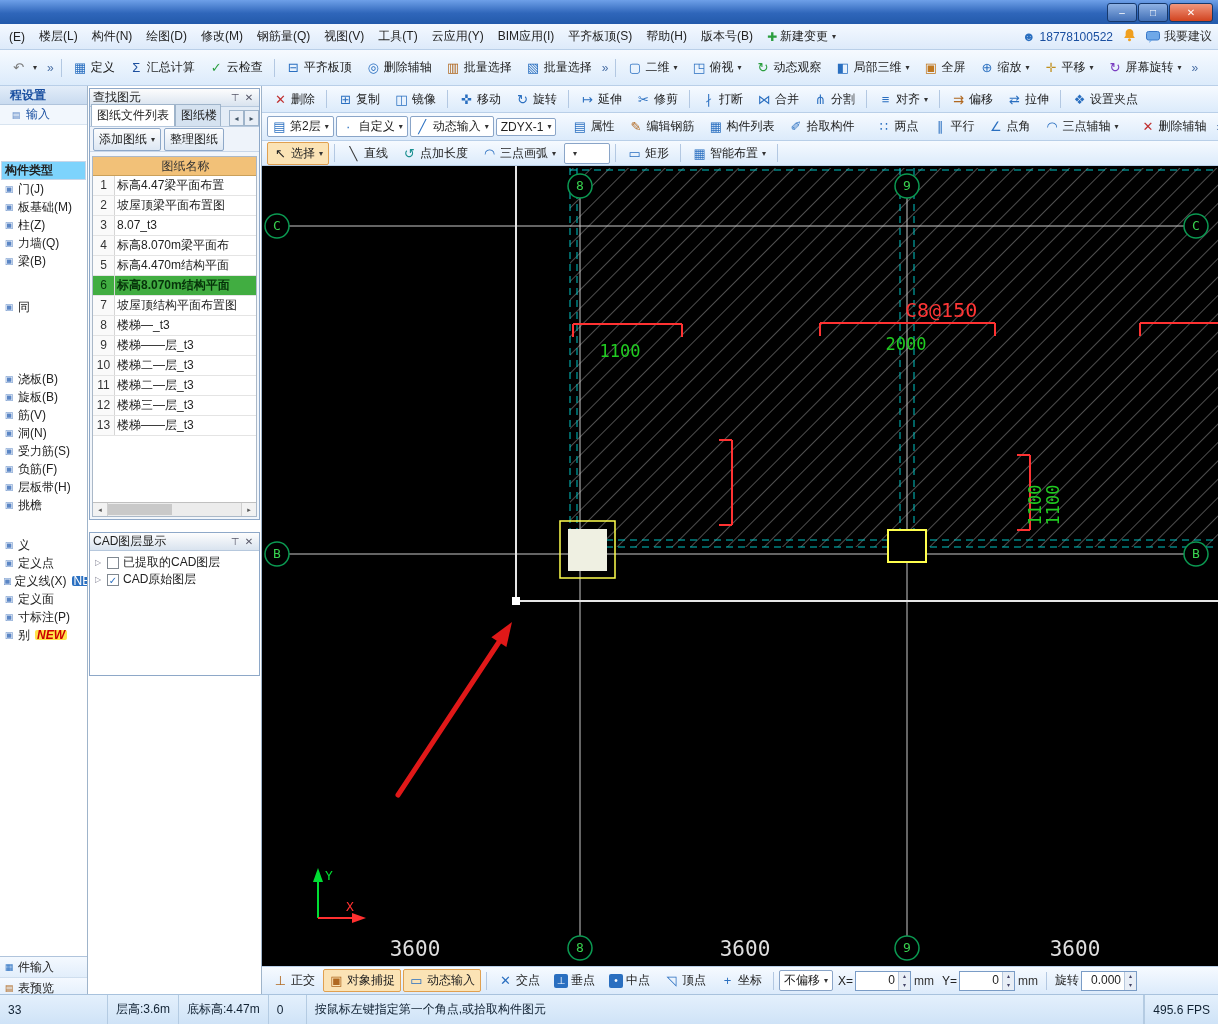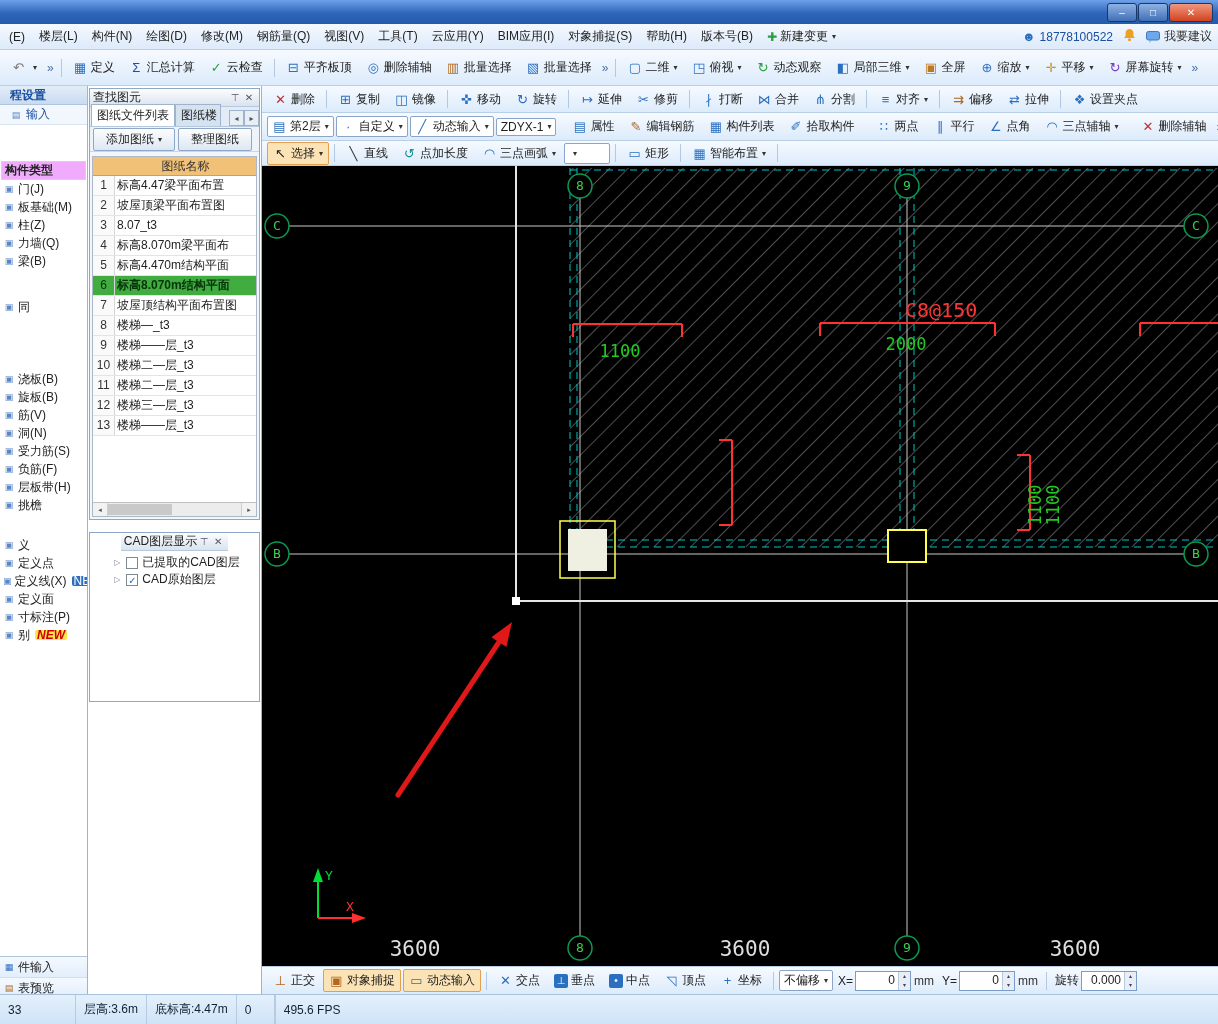--- a/index.html
+++ b/index.html
@@ -50,49 +50,49 @@
 
   
   .leftstrip{position:absolute;left:0;top:86px;width:88px;height:908px;background:#fff;
     border-right:1px solid #9fb4ca;box-sizing:border-box;overflow:hidden;}
   .ls-h1{height:18px;background:linear-gradient(#e3edf9,#c9dbf0);color:#1a4fa0;font-weight:bold;
     display:flex;align-items:center;padding-left:10px;border-bottom:1px solid #b0c4dc;}
   .ls-h2{height:19px;display:flex;align-items:center;gap:4px;padding-left:10px;color:#1a4fa0;
     border-bottom:1px solid #d8e4f0;background:#f2f7fd;}
   .ls-tree{margin-top:36px;}
   .ls-row{display:flex;align-items:center;height:18px;gap:3px;padding-left:3px;white-space:nowrap;}
-  .ls-row.hdr{font-weight:bold;background:#f0abfc;border:1px solid #c8d6e8;height:17px;margin:0 1px;}
+  .ls-row.hdr{font-weight:bold;background:#7dd3fc;border:1px solid #c8d6e8;height:17px;margin:0 1px;}
   .ls-ico{width:12px;text-align:center;font-size:9px;color:#5b86c5;}
   .badge{font-size:12px;padding:0 2px;border-radius:2px;margin-left:2px;line-height:10px;}
   .badge.ne{background:#2a6fc0;color:#fff;}
   .badge.new{background:#ffe34a;color:#c00;font-style:italic;font-weight:bold;}
   .ls-bottom{position:absolute;left:0;top:870px;width:100%;border-top:1px solid #b0c4dc;}
   .ls-bottom .ls-row{height:20px;background:linear-gradient(#f4f9ff,#e2eefb);border-bottom:1px solid #cfdeee;}
 
   
   .panelcol{position:absolute;left:88px;top:86px;width:174px;height:908px;background:#fff;
     border-right:1px solid #9fb4ca;box-sizing:border-box;}
   .panel{position:absolute;left:1px;width:171px;border:1px solid #8ea8c8;background:#f2f6fb;
     box-sizing:border-box;display:flex;flex-direction:column;}
   .dwg-panel{top:2px;height:432px;}
-  .cad-panel{top:446px;height:170px;background:#fff;align-items:center;}
+  .cad-panel{top:446px;height:144px;background:#fff;}
   .p-head{height:17px;background:linear-gradient(#fdfdfd,#d9e3ef);border-bottom:1px solid #b6c8dd;
     display:flex;align-items:center;padding:0 3px;}
   .p-title{flex:1;font-size:12px;color:#222;}
   .p-ico{width:14px;text-align:center;color:#556;font-size:10px;}
   .p-tabs{height:19px;display:flex;align-items:flex-end;background:#e3ecf6;border-bottom:1px solid #b6c8dd;padding-left:1px;}
   .p-tab{padding:2px 5px;border:1px solid #9fb4ca;border-bottom:none;background:#d5e2f0;font-size:12px;white-space:nowrap;overflow:hidden;}
   .p-tab.active{background:#fff;}
   .p-tab.cut{max-width:34px;}
   .tab-sc{margin-left:auto;display:flex;}
   .tab-sc span{width:13px;height:14px;border:1px solid #9fb4ca;background:#e8eef6;font-size:8px;
     display:flex;align-items:center;justify-content:center;color:#456;}
   .p-btns{height:24px;display:flex;align-items:center;gap:3px;padding:0 3px;background:#eef3fa;border-bottom:1px solid #c8d6e8;}
   .dp-btn{display:inline-flex;align-items:center;gap:3px;border:1px solid #8ea8c8;
-    background:linear-gradient(#fdfdfd,#dde7f3);padding:2px 12px;font-size:12px;border-radius:2px;}
+    background:linear-gradient(#fdfdfd,#dde7f3);padding:2px 5px;font-size:12px;border-radius:2px;}
   .tablebox{flex:1;margin:4px 2px 2px 2px;border:1px solid #aab8c8;background:#fff;
     display:flex;flex-direction:column;overflow:hidden;}
   .dp-thead{height:18px;line-height:18px;background:#f2c178;border-bottom:1px solid #caa05a;
     text-align:center;color:#333;padding-left:22px;}
   .dp-rows{flex:1;overflow:hidden;}
   .dp-row{display:flex;height:19px;line-height:19px;border-bottom:1px solid #e4e4e4;font-size:12px;}
   .dp-row .num{width:21px;text-align:center;border-right:1px solid #d6d6d6;background:#fafafa;color:#333;flex:none;}
   .dp-row .nm{flex:1;padding:0 2px;white-space:nowrap;overflow:hidden;}
   .dp-row.selected{background:#41ad41;}
   .dp-row.selected .num{background:#41ad41;color:#06330a;}
@@ -153,21 +153,21 @@
     <span class="menu-item">(E)</span>
         <span class="menu-item">楼层(L)</span>
         <span class="menu-item">构件(N)</span>
         <span class="menu-item">绘图(D)</span>
         <span class="menu-item">修改(M)</span>
         <span class="menu-item">钢筋量(Q)</span>
         <span class="menu-item">视图(V)</span>
         <span class="menu-item">工具(T)</span>
         <span class="menu-item">云应用(Y)</span>
         <span class="menu-item">BIM应用(I)</span>
-        <span class="menu-item">对象捕捉(S)</span>
+        <span class="menu-item">平齐板顶(S)</span>
         <span class="menu-item">帮助(H)</span>
         <span class="menu-item">版本号(B)</span>
       </div>
     <span class="menu-item newchange">
       <span class="mi-plus">✚</span>
       <span>新建变更</span>
       <span class="tb-arrow">▾</span>
     </span>
     <div class="menu-right">
       <span class="acct">
@@ -952,20 +952,21 @@
     <span class="num-input">
       <span class="val">0.000</span>
       <span class="spin">
           <span>▴</span>
           <span>▾</span>
         </span>
     </span>
   </div>
 
   <div class="statusbar">
-    <span class="st-cell" style="width:76px;text-align:center;">33</span>
+    <span class="st-cell" style="width:108px;text-align:center;">33</span>
     <span class="st-cell">层高:3.6m</span>
     <span class="st-cell">底标高:4.47m</span>
     <span class="st-cell" style="width:38px;">0</span>
+    <span class="st-cell st-hint">按鼠标左键指定第一个角点,或拾取构件图元</span>
     <span class="st-cell st-fps">495.6 FPS</span>
   </div>
 
 </div>
 
 </body></html>

